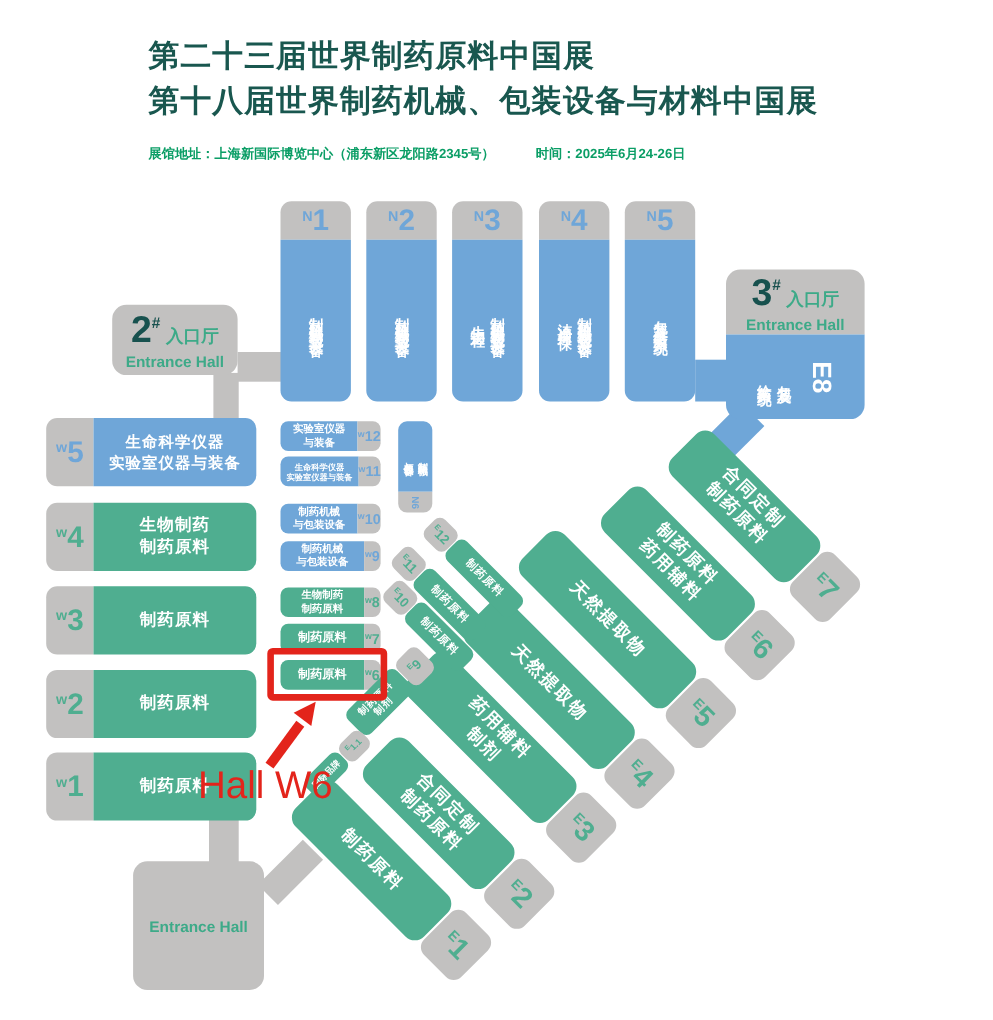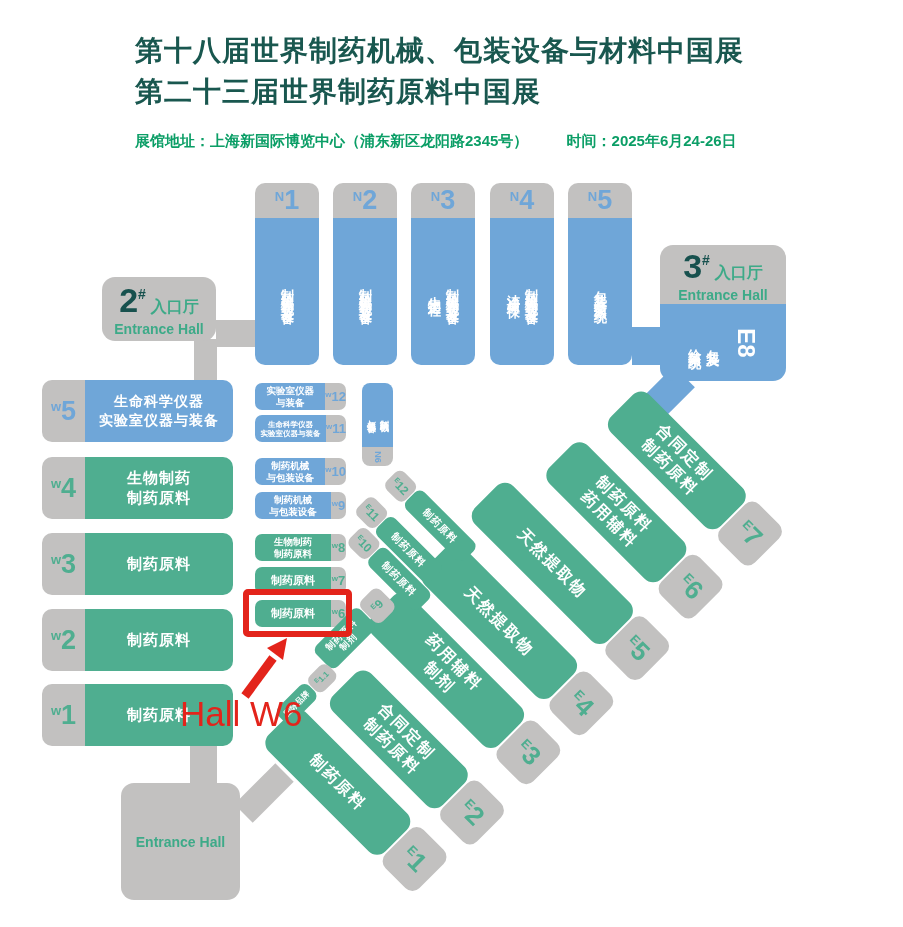--- a/index.html
+++ b/index.html
@@ -5,21 +5,21 @@
   :root{
     --green:#4FAE90; --blue:#6FA6D8; --gray:#C2C1C0; --red:#E3241B;
     --title:#19574F; --accent:#0B9E66; --entgreen:#3DAA88; --dark:#17514E;
   }
   html,body{margin:0;padding:0;background:#fff;}
   body{font-family:"Liberation Sans","DejaVu Sans",sans-serif;}
   #stage{position:relative;width:903px;height:927px;background:#fff;overflow:hidden;}
   .abs{position:absolute;}
   
   .title{left:135px;top:30px;font-size:28px;font-weight:bold;color:var(--title);line-height:41px;letter-spacing:1px;}
-  .addr{left:135px;top:132px;font-size:15px;font-weight:bold;color:var(--accent);}
+  .addr{left:135px;top:132px;font-size:12px;font-weight:bold;color:var(--accent);}
   .addr .gap{margin-left:34px;}
   
   .nbar{width:64px;height:182px;top:183px;display:flex;flex-direction:column;}
   .nbar .ntab{height:35px;background:var(--gray);border-radius:10px 10px 0 0;display:flex;align-items:center;justify-content:center;color:var(--blue);font-weight:bold;}
   .nbar .nbody{flex:1;background:var(--blue);border-radius:0 0 10px 10px;display:flex;align-items:center;justify-content:center;}
   .lbl-sm{font-size:13px;margin-top:-9px;}
   .lbl-lg{font-size:27px;}
   .vtext{writing-mode:vertical-rl;white-space:pre-line;color:#fff;font-weight:bold;font-size:13px;letter-spacing:3px;text-align:center;}
   
   .entrance{background:var(--gray);border-radius:13px;display:flex;flex-direction:column;align-items:center;justify-content:center;}
@@ -75,22 +75,22 @@
   .redbox{left:243px;top:589px;width:109px;height:48px;border:6px solid var(--red);border-radius:5px;box-sizing:border-box;z-index:30;}
   .redtext{left:180px;top:694px;font-size:35px;color:var(--red);z-index:30;}
   .arrowsvg{left:225px;top:630px;z-index:30;}
 </style>
 </head>
 <body>
 
 <div id="stage">
 
   <div class="abs title">
+    <div>第二十三届世界制药原料中国展</div>
     <div>第十八届世界制药机械、包装设备与材料中国展</div>
-    <div>第二十三届世界制药原料中国展</div>
   </div>
   <div class="abs addr">
     <span>展馆地址：上海新国际博览中心（浦东新区龙阳路2345号）</span>
     <span class="gap">时间：2025年6月24-26日</span>
   </div>
 
   <div class="abs conn" style="left:216px;top:320px;width:41px;height:27px;"></div>
   <div class="abs conn" style="left:194px;top:339px;width:23px;height:43px;"></div>
   <div class="abs conn" style="left:190px;top:744px;width:27px;height:41px;"></div>
   <div class="abs conn rot-45" style="left:235px;top:780px;width:58px;height:26px;"></div>

